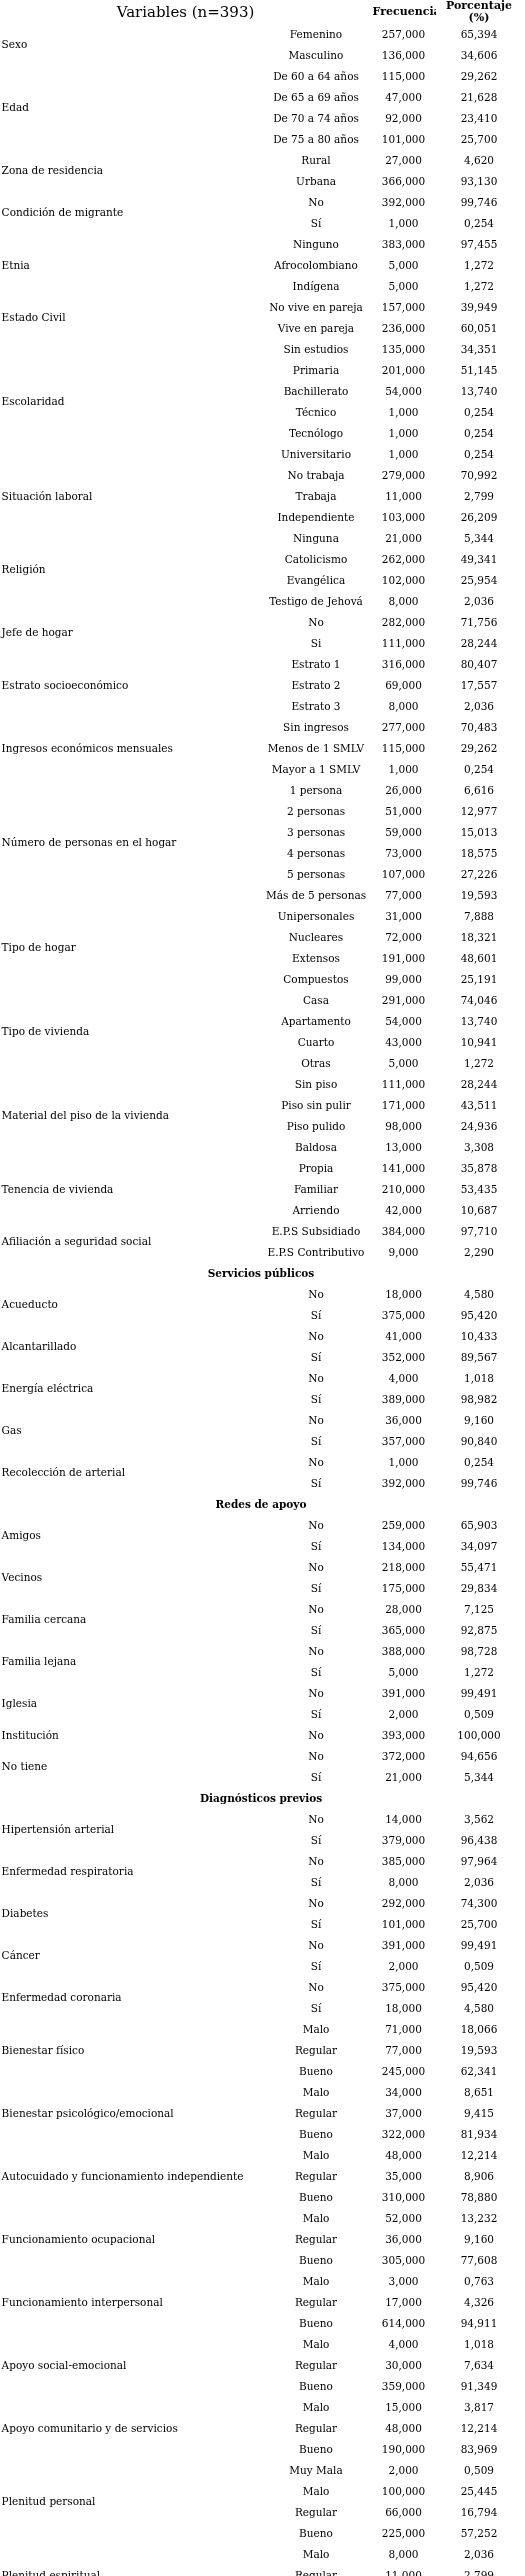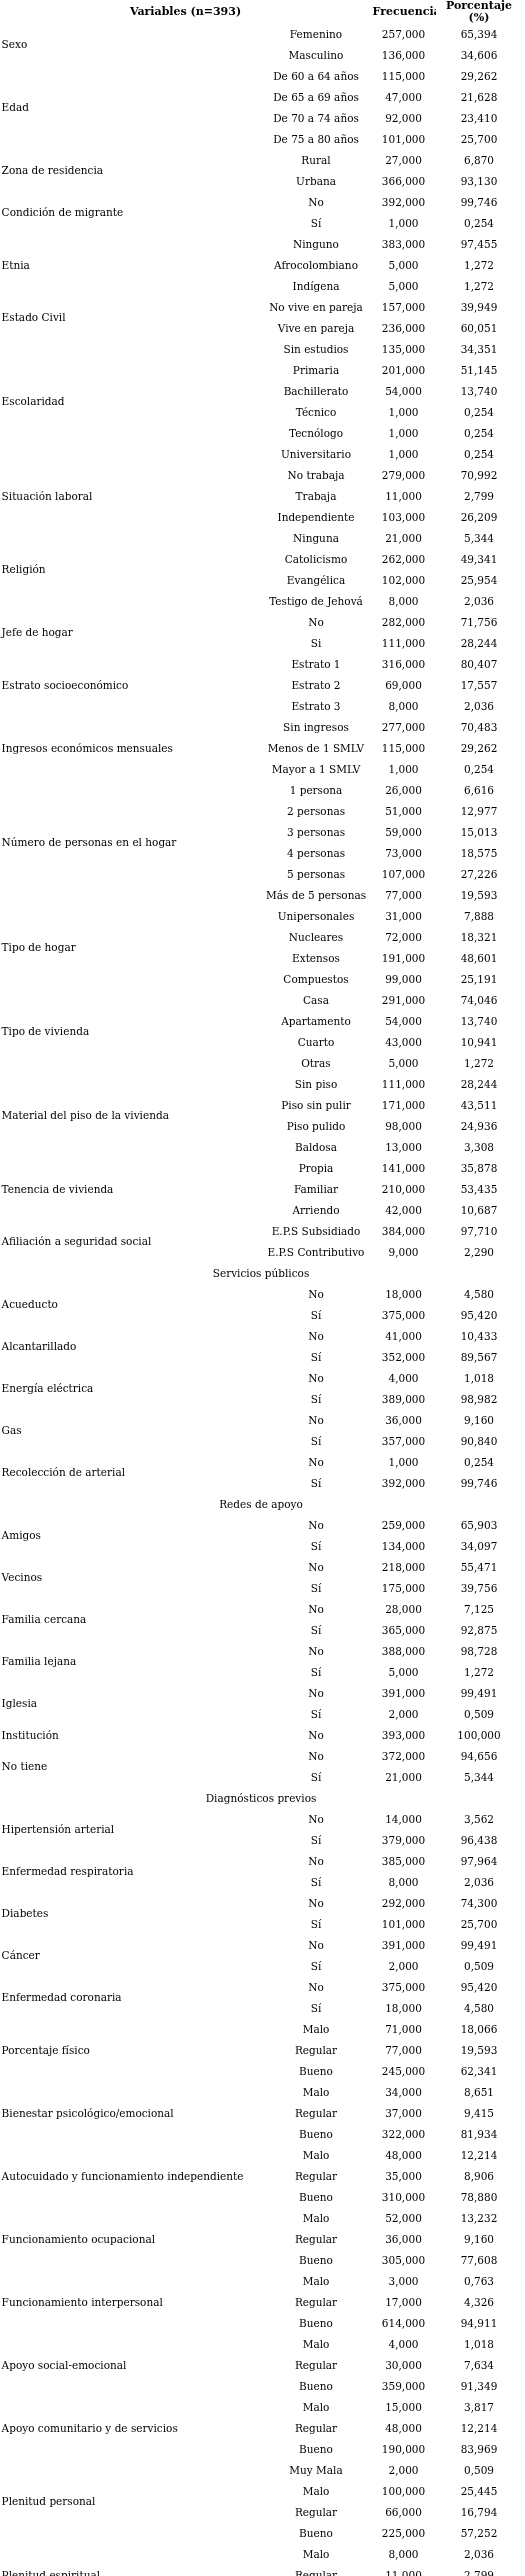--- a/index.html
+++ b/index.html
@@ -27,32 +27,33 @@
   td, th {
     font-size: 10.5px;
     line-height: 1.1;
     text-align: center;
     vertical-align: middle;
     padding: 0 1.6px;
     height: 21px;
     overflow: hidden;
   }
   th.h-variables {
-    font-weight: bold;
-    font-size: 11px;
+    font-weight: normal;
+    font-size: 15px;
   }
   th.h-freq, th.h-pct {
     font-weight: bold;
     font-size: 11px;
   }
   td.variable-cell {
     text-align: left;
   }
   td.section-cell {
     text-align: center;
+    font-weight: bold;
   }
   td.cat-cell, td.freq-cell, td.pct-cell {
     white-space: nowrap;
   }
 </style>
 </head>
 <body>
 
 <table class="stats">
   <colgroup>
@@ -98,21 +99,21 @@
       </tr>
       <tr class="data-row">
         <td class="cat-cell">De 75 a 80 años</td>
         <td class="freq-cell">101,000</td>
         <td class="pct-cell">25,700</td>
       </tr>
       <tr class="data-row">
         <td class="variable-cell" rowspan="2">Zona de residencia</td>
         <td class="cat-cell">Rural</td>
         <td class="freq-cell">27,000</td>
-        <td class="pct-cell">6,870</td>
+        <td class="pct-cell">4,620</td>
       </tr>
       <tr class="data-row">
         <td class="cat-cell">Urbana</td>
         <td class="freq-cell">366,000</td>
         <td class="pct-cell">93,130</td>
       </tr>
       <tr class="data-row">
         <td class="variable-cell" rowspan="2">Condición de migrante</td>
         <td class="cat-cell">No</td>
         <td class="freq-cell">392,000</td>
@@ -456,21 +457,21 @@
       </tr>
       <tr class="data-row">
         <td class="variable-cell" rowspan="2">Vecinos</td>
         <td class="cat-cell">No</td>
         <td class="freq-cell">218,000</td>
         <td class="pct-cell">55,471</td>
       </tr>
       <tr class="data-row">
         <td class="cat-cell">Sí</td>
         <td class="freq-cell">175,000</td>
-        <td class="pct-cell">39,756</td>
+        <td class="pct-cell">29,834</td>
       </tr>
       <tr class="data-row">
         <td class="variable-cell" rowspan="2">Familia cercana</td>
         <td class="cat-cell">No</td>
         <td class="freq-cell">28,000</td>
         <td class="pct-cell">7,125</td>
       </tr>
       <tr class="data-row">
         <td class="cat-cell">Sí</td>
         <td class="freq-cell">365,000</td>
@@ -567,21 +568,21 @@
         <td class="cat-cell">No</td>
         <td class="freq-cell">375,000</td>
         <td class="pct-cell">95,420</td>
       </tr>
       <tr class="data-row">
         <td class="cat-cell">Sí</td>
         <td class="freq-cell">18,000</td>
         <td class="pct-cell">4,580</td>
       </tr>
       <tr class="data-row">
-        <td class="variable-cell" rowspan="3">Porcentaje físico</td>
+        <td class="variable-cell" rowspan="3">Bienestar físico</td>
         <td class="cat-cell">Malo</td>
         <td class="freq-cell">71,000</td>
         <td class="pct-cell">18,066</td>
       </tr>
       <tr class="data-row">
         <td class="cat-cell">Regular</td>
         <td class="freq-cell">77,000</td>
         <td class="pct-cell">19,593</td>
       </tr>
       <tr class="data-row">

